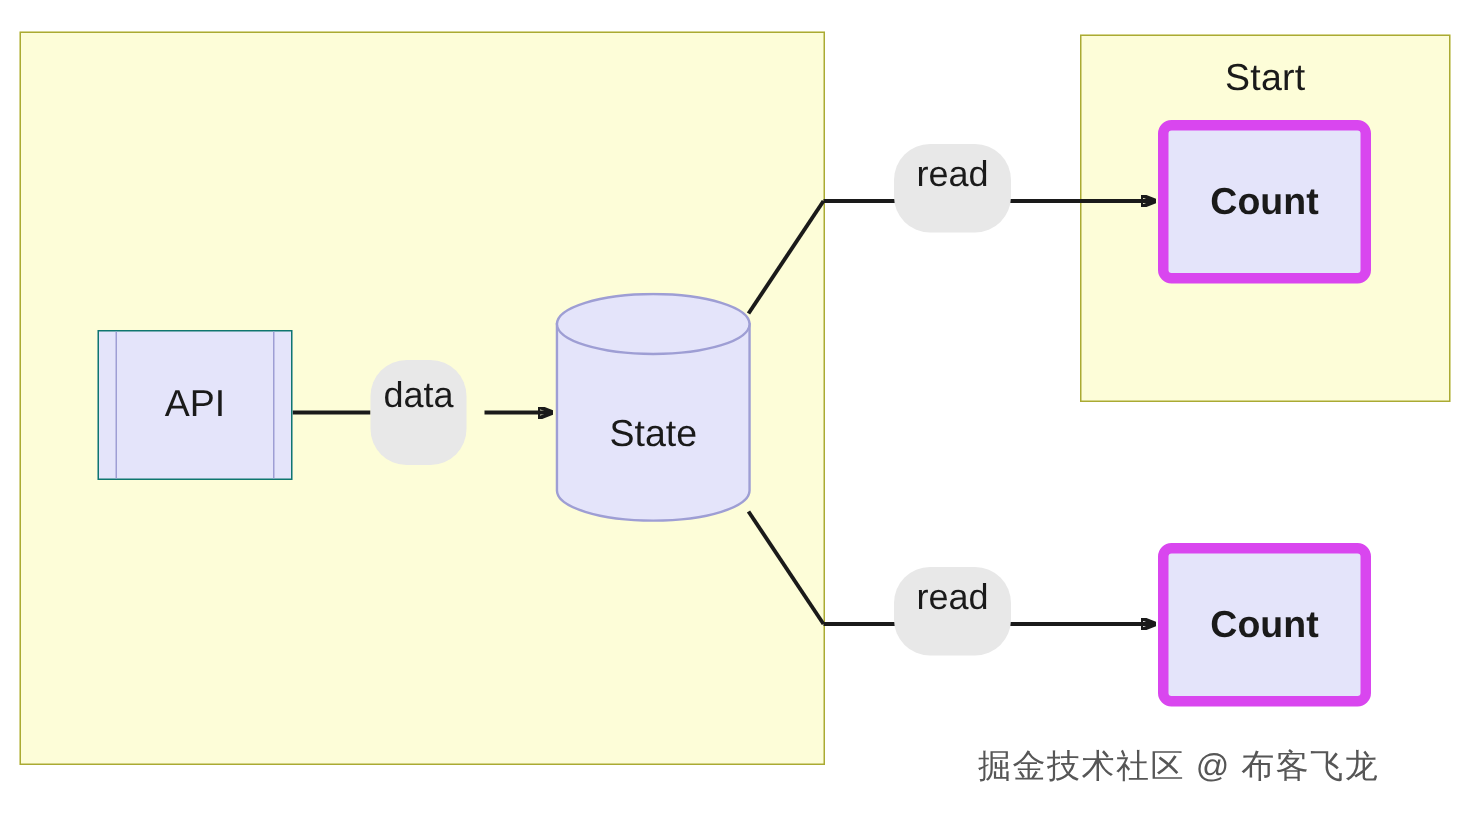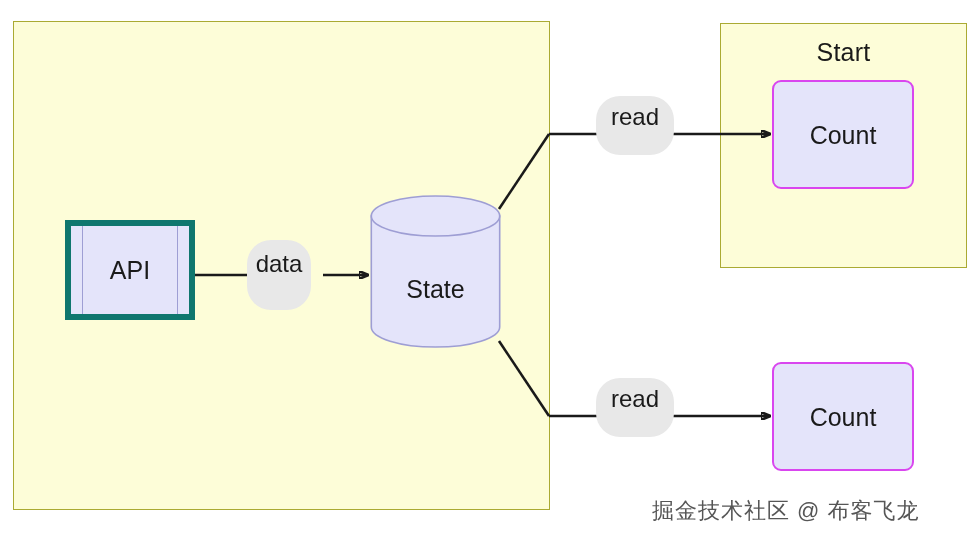--- a/index.html
+++ b/index.html
@@ -62,21 +62,21 @@
   #finish-container .subgraph-title { top: 14px; }
 
   
   #api-node {
     position: absolute;
     left: 65px;
     top: 220px;
     width: 130px;
     height: 100px;
     background: #e4e4fa;
-    border: 6px solid #0f766e;
+    border: 1px solid #0f766e;
     box-sizing: border-box;
   }
   #api-node .side-bar {
     position: absolute;
     top: 0;
     bottom: 0;
     width: 0;
     border-left: 1px solid #9e9ed4;
   }
   #api-node .side-bar.left  { left: 11px; }
@@ -109,23 +109,24 @@
     color: #1a1a1a;
     line-height: 1;
   }
 
   
   .count-node {
     position: absolute;
     width: 142px;
     height: 109px;
     background: #e4e4fa;
-    border: 2px solid #d946ef;
+    border: 7px solid #d946ef;
     border-radius: 9px;
     box-sizing: border-box;
+    font-weight: bold;
   }
   .count-node .node-label {
     position: absolute;
     left: 0; right: 0; top: 50%;
     transform: translateY(-50%);
     text-align: center;
     font-size: 25px;
     color: #1a1a1a;
     line-height: 1;
   }

